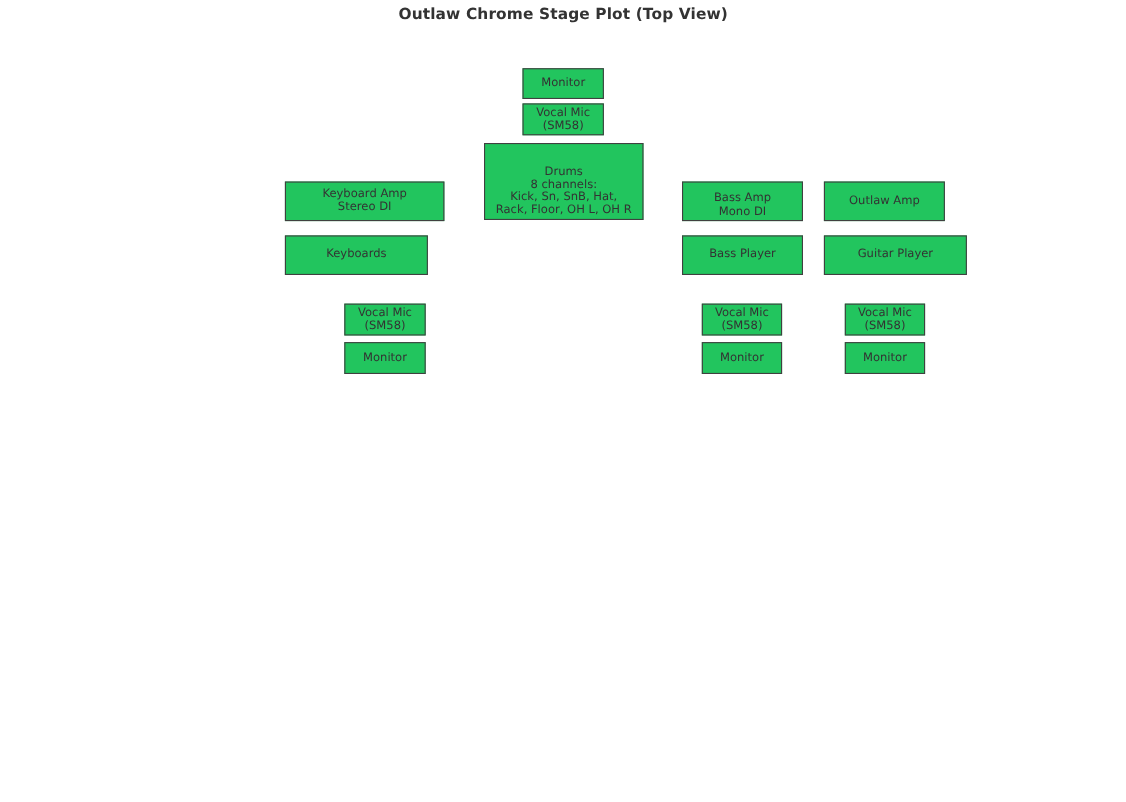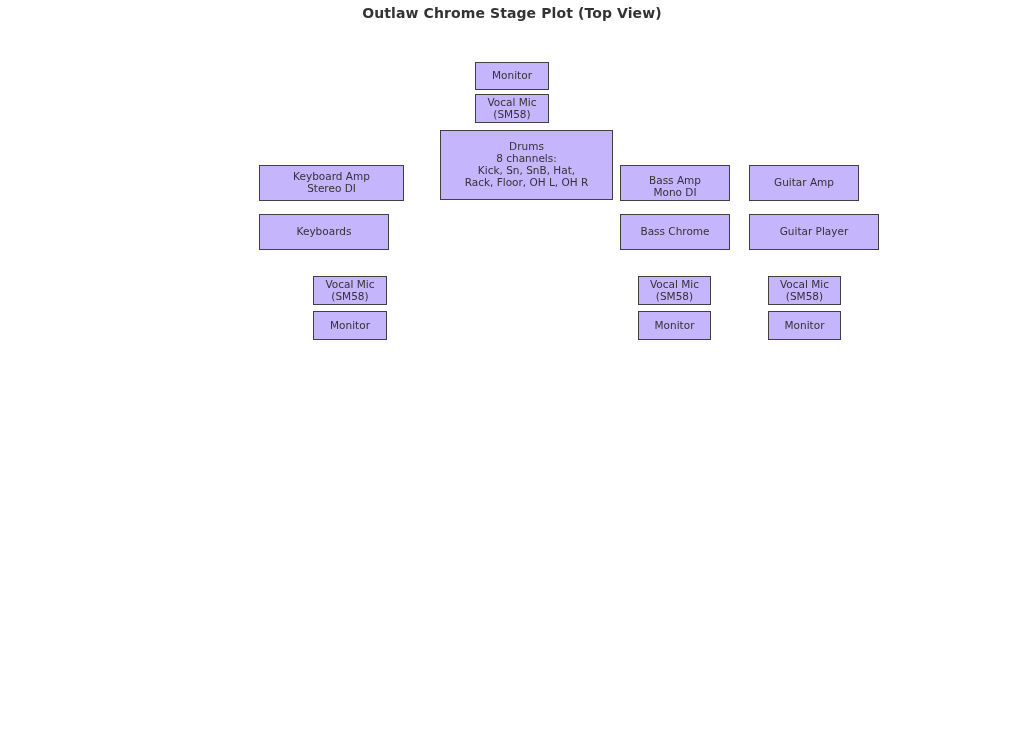--- a/index.html
+++ b/index.html
@@ -28,21 +28,21 @@
     width: 1024px;
     text-align: center;
     font-size: 14px;
     font-weight: bold;
     color: #333333;
     letter-spacing: 0.1px;
   }
   .stage-box {
     position: absolute;
     box-sizing: border-box;
-    background: #c4b5fd;
+    background: #22c55e;
     border: 1.6px solid #404040;
     color: #333333;
     font-size: 10.5px;
     line-height: 11.8px;
     display: flex;
     flex-direction: column;
     align-items: center;
     justify-content: center;
     text-align: center;
     white-space: pre-line;
@@ -55,35 +55,35 @@
 </style>
 </head>
 <body>
 
 <div id="stage-canvas">
   <div class="plot-title">Outlaw Chrome Stage Plot (Top View)</div>
   <div id="boxes-layer">
       <div class="stage-box" style="left: 475px; top: 62px; width: 74px; height: 28px;"><span class="box-label">Monitor</span></div>
       <div class="stage-box" style="left: 475px; top: 94px; width: 74px; height: 29px;"><span class="box-label">Vocal Mic
 (SM58)</span></div>
-      <div class="stage-box" style="left: 440px; top: 130px; width: 173px; height: 70px;"><span class="box-label">Drums
+      <div class="stage-box" style="left: 440px; top: 130px; width: 145px; height: 70px; justify-content: flex-end;"><span class="box-label">Drums
 8 channels:
 Kick, Sn, SnB, Hat,
 Rack, Floor, OH L, OH R</span></div>
       <div class="stage-box" style="left: 259px; top: 165px; width: 145px; height: 36px;"><span class="box-label">Keyboard Amp
 Stereo DI</span></div>
       <div class="stage-box" style="left: 259px; top: 214px; width: 130px; height: 36px;"><span class="box-label">Keyboards</span></div>
       <div class="stage-box" style="left: 313px; top: 276px; width: 74px; height: 29px;"><span class="box-label">Vocal Mic
 (SM58)</span></div>
       <div class="stage-box" style="left: 313px; top: 311px; width: 74px; height: 29px;"><span class="box-label">Monitor</span></div>
       <div class="stage-box" style="left: 620px; top: 165px; width: 110px; height: 36px; justify-content: flex-end;"><span class="box-label">Bass Amp
 Mono DI</span></div>
-      <div class="stage-box" style="left: 620px; top: 214px; width: 110px; height: 36px;"><span class="box-label">Bass Chrome</span></div>
+      <div class="stage-box" style="left: 620px; top: 214px; width: 110px; height: 36px;"><span class="box-label">Bass Player</span></div>
       <div class="stage-box" style="left: 638px; top: 276px; width: 73px; height: 29px;"><span class="box-label">Vocal Mic
 (SM58)</span></div>
       <div class="stage-box" style="left: 638px; top: 311px; width: 73px; height: 29px;"><span class="box-label">Monitor</span></div>
-      <div class="stage-box" style="left: 749px; top: 165px; width: 110px; height: 36px;"><span class="box-label">Guitar Amp</span></div>
+      <div class="stage-box" style="left: 749px; top: 165px; width: 110px; height: 36px;"><span class="box-label">Outlaw Amp</span></div>
       <div class="stage-box" style="left: 749px; top: 214px; width: 130px; height: 36px; align-items: center;"><span class="box-label">Guitar Player</span></div>
       <div class="stage-box" style="left: 768px; top: 276px; width: 73px; height: 29px;"><span class="box-label">Vocal Mic
 (SM58)</span></div>
       <div class="stage-box" style="left: 768px; top: 311px; width: 73px; height: 29px;"><span class="box-label">Monitor</span></div>
     </div>
 </div>
 
 </body></html>

